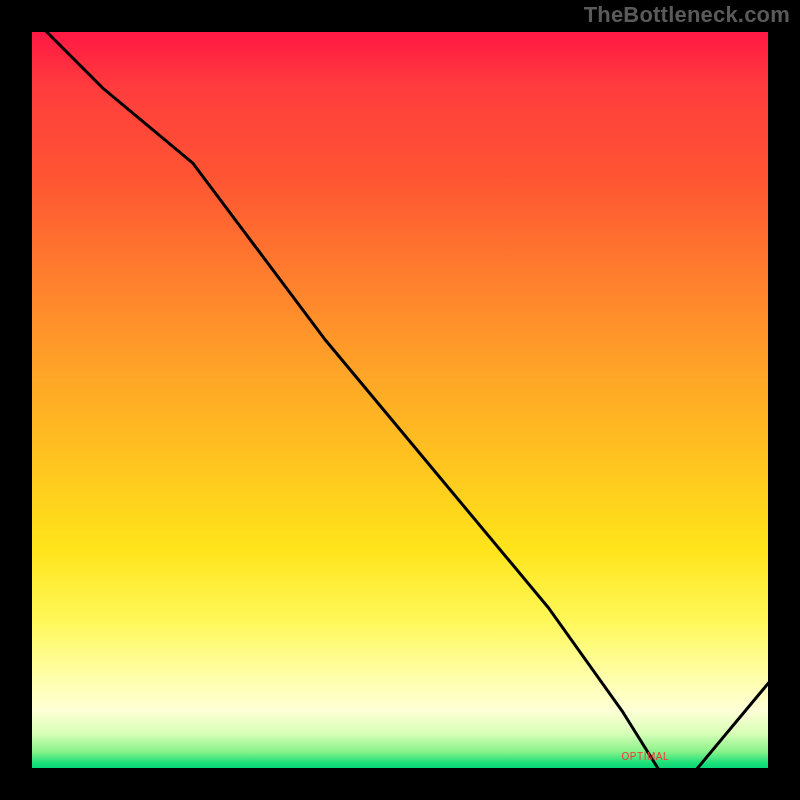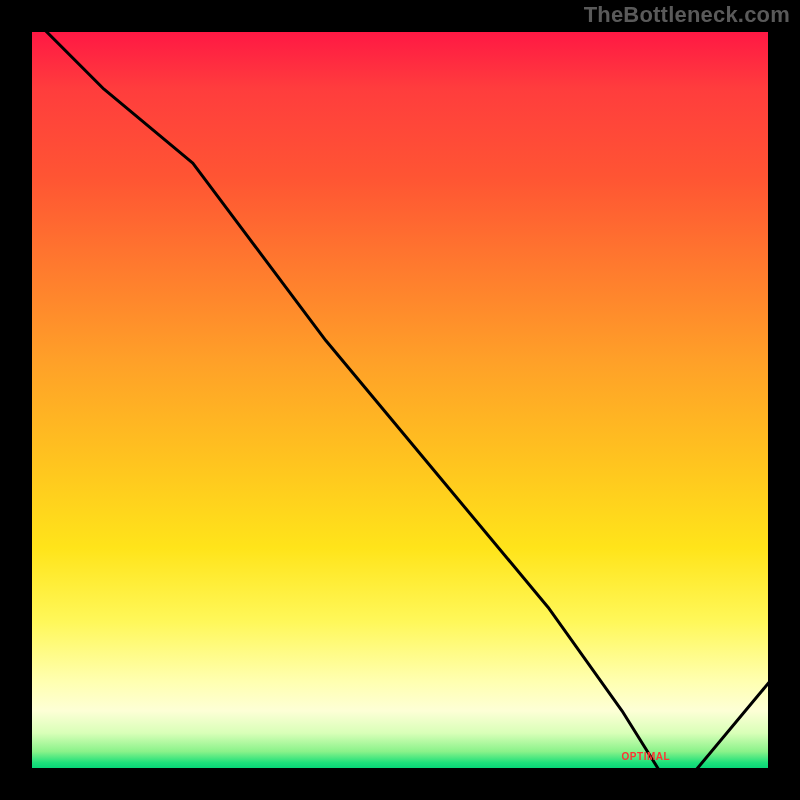--- a/index.html
+++ b/index.html
@@ -59,21 +59,21 @@
     position: absolute;
     left: 0;
     top: 0;
     width: 740px;
     height: 740px;
     pointer-events: none;
   }
   .optimal-marker {
     position: absolute;
     font-size: 10px;
-    font-weight: 700;
+    font-weight: 400;
     color: #ff3333;
     letter-spacing: 0.5px;
     user-select: none;
     white-space: nowrap;
   }
 </style>
 </head>
 <body>
 
 <div class="frame">

